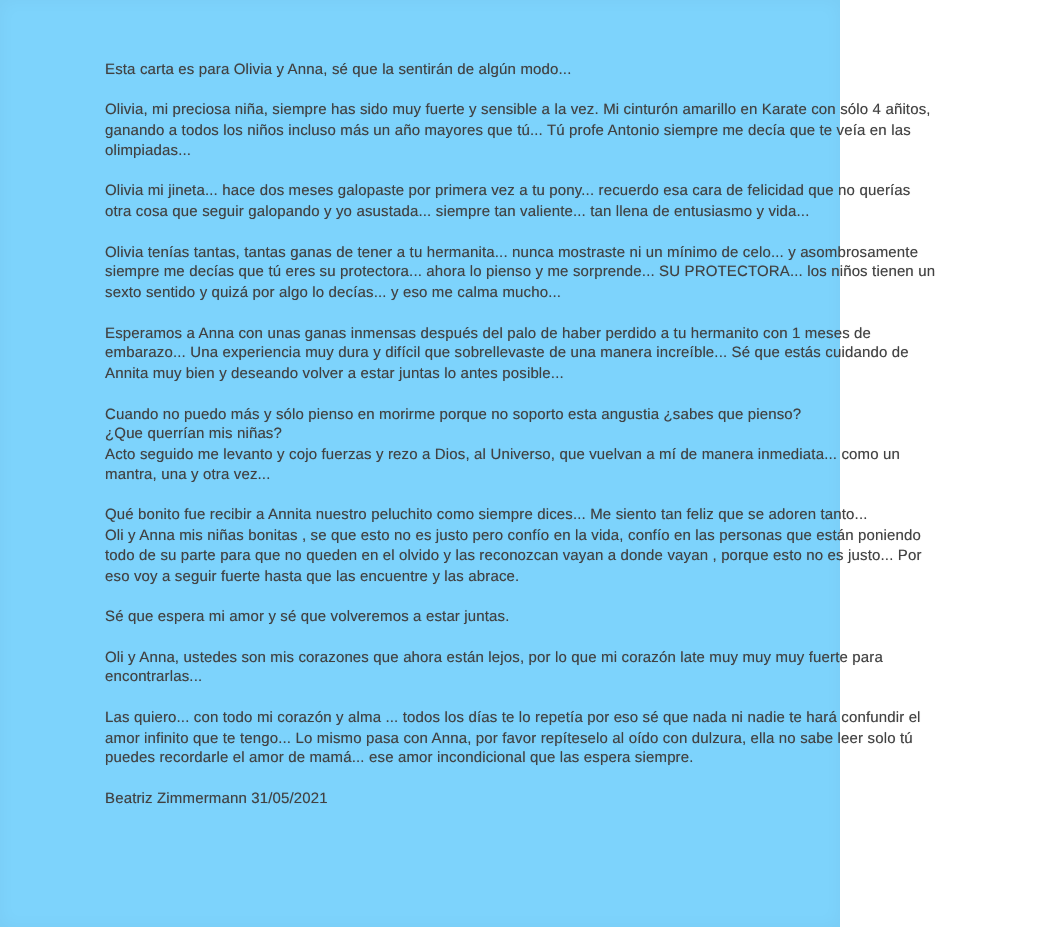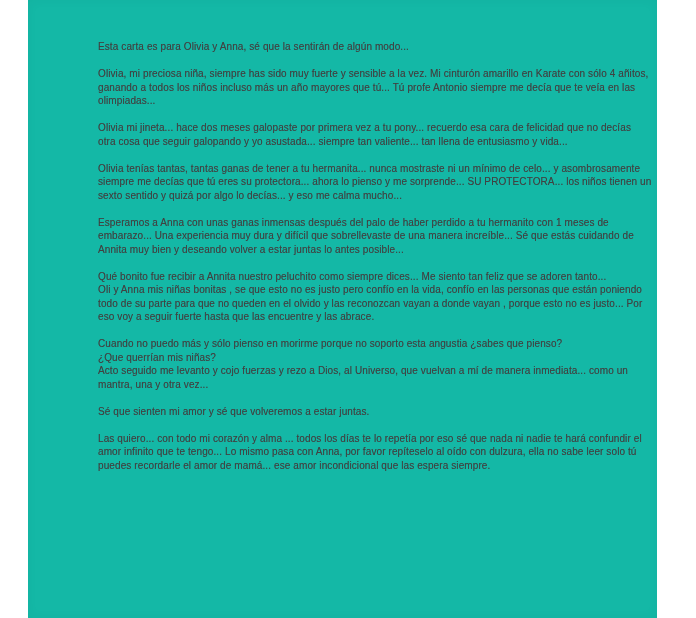--- a/index.html
+++ b/index.html
@@ -5,25 +5,24 @@
   html, body {
     margin: 0;
     padding: 0;
     width: 696px;
     height: 618px;
     background: #ffffff;
     overflow: hidden;
   }
   .page {
     position: relative;
-    width: 629px;
+    width: 560px;
     height: 618px;
-    background: #14b8a6;
+    background: #7dd3fc;
     box-shadow: inset 0 0 12px rgba(0,0,0,0.035);
-    margin-left: 28px;
   }
   .letter {
     position: absolute;
     left: 70px;
     top: 40px;
     width: 606px;
   }
   .para {
     margin: 0 0 13.5px 0;
     font-family: "Liberation Sans", "DejaVu Sans", sans-serif;
@@ -40,34 +39,37 @@
 </style>
 </head>
 <body>
 
 <div class="page">
   <div class="letter">
     <p class="para">Esta carta es para Olivia y Anna, sé que la sentirán de algún modo...</p>
     <p class="para">Olivia, mi preciosa niña, siempre has sido muy fuerte y sensible a la vez. Mi cinturón amarillo en Karate con sólo 4 añitos,
 ganando a todos los niños incluso más un año mayores que tú... Tú profe Antonio siempre me decía que te veía en las
 olimpiadas...</p>
-    <p class="para">Olivia mi jineta... hace dos meses galopaste por primera vez a tu pony... recuerdo esa cara de felicidad que no decías
+    <p class="para">Olivia mi jineta... hace dos meses galopaste por primera vez a tu pony... recuerdo esa cara de felicidad que no querías
 otra cosa que seguir galopando y yo asustada... siempre tan valiente... tan llena de entusiasmo y vida...</p>
     <p class="para">Olivia tenías tantas, tantas ganas de tener a tu hermanita... nunca mostraste ni un mínimo de celo... y asombrosamente
 siempre me decías que tú eres su protectora... ahora lo pienso y me sorprende... SU PROTECTORA... los niños tienen un
 sexto sentido y quizá por algo lo decías... y eso me calma mucho...</p>
     <p class="para">Esperamos a Anna con unas ganas inmensas después del palo de haber perdido a tu hermanito con 1 meses de
 embarazo... Una experiencia muy dura y difícil que sobrellevaste de una manera increíble... Sé que estás cuidando de
 Annita muy bien y deseando volver a estar juntas lo antes posible...</p>
+    <p class="para">Cuando no puedo más y sólo pienso en morirme porque no soporto esta angustia ¿sabes que pienso?
+¿Que querrían mis niñas?
+Acto seguido me levanto y cojo fuerzas y rezo a Dios, al Universo, que vuelvan a mí de manera inmediata... como un
+mantra, una y otra vez...</p>
     <p class="para">Qué bonito fue recibir a Annita nuestro peluchito como siempre dices... Me siento tan feliz que se adoren tanto...
 Oli y Anna mis niñas bonitas , se que esto no es justo pero confío en la vida, confío en las personas que están poniendo
 todo de su parte para que no queden en el olvido y las reconozcan vayan a donde vayan , porque esto no es justo... Por
 eso voy a seguir fuerte hasta que las encuentre y las abrace.</p>
-    <p class="para">Cuando no puedo más y sólo pienso en morirme porque no soporto esta angustia ¿sabes que pienso?
-¿Que querrían mis niñas?
-Acto seguido me levanto y cojo fuerzas y rezo a Dios, al Universo, que vuelvan a mí de manera inmediata... como un
-mantra, una y otra vez...</p>
-    <p class="para">Sé que sienten mi amor y sé que volveremos a estar juntas.</p>
+    <p class="para">Sé que espera mi amor y sé que volveremos a estar juntas.</p>
+    <p class="para">Oli y Anna, ustedes son mis corazones que ahora están lejos, por lo que mi corazón late muy muy muy fuerte para
+encontrarlas...</p>
     <p class="para">Las quiero... con todo mi corazón y alma ... todos los días te lo repetía por eso sé que nada ni nadie te hará confundir el
 amor infinito que te tengo... Lo mismo pasa con Anna, por favor repíteselo al oído con dulzura, ella no sabe leer solo tú
 puedes recordarle el amor de mamá... ese amor incondicional que las espera siempre.</p>
+    <p class="para signature">Beatriz Zimmermann 31/05/2021</p>
   </div>
 </div>
 
 </body></html>

